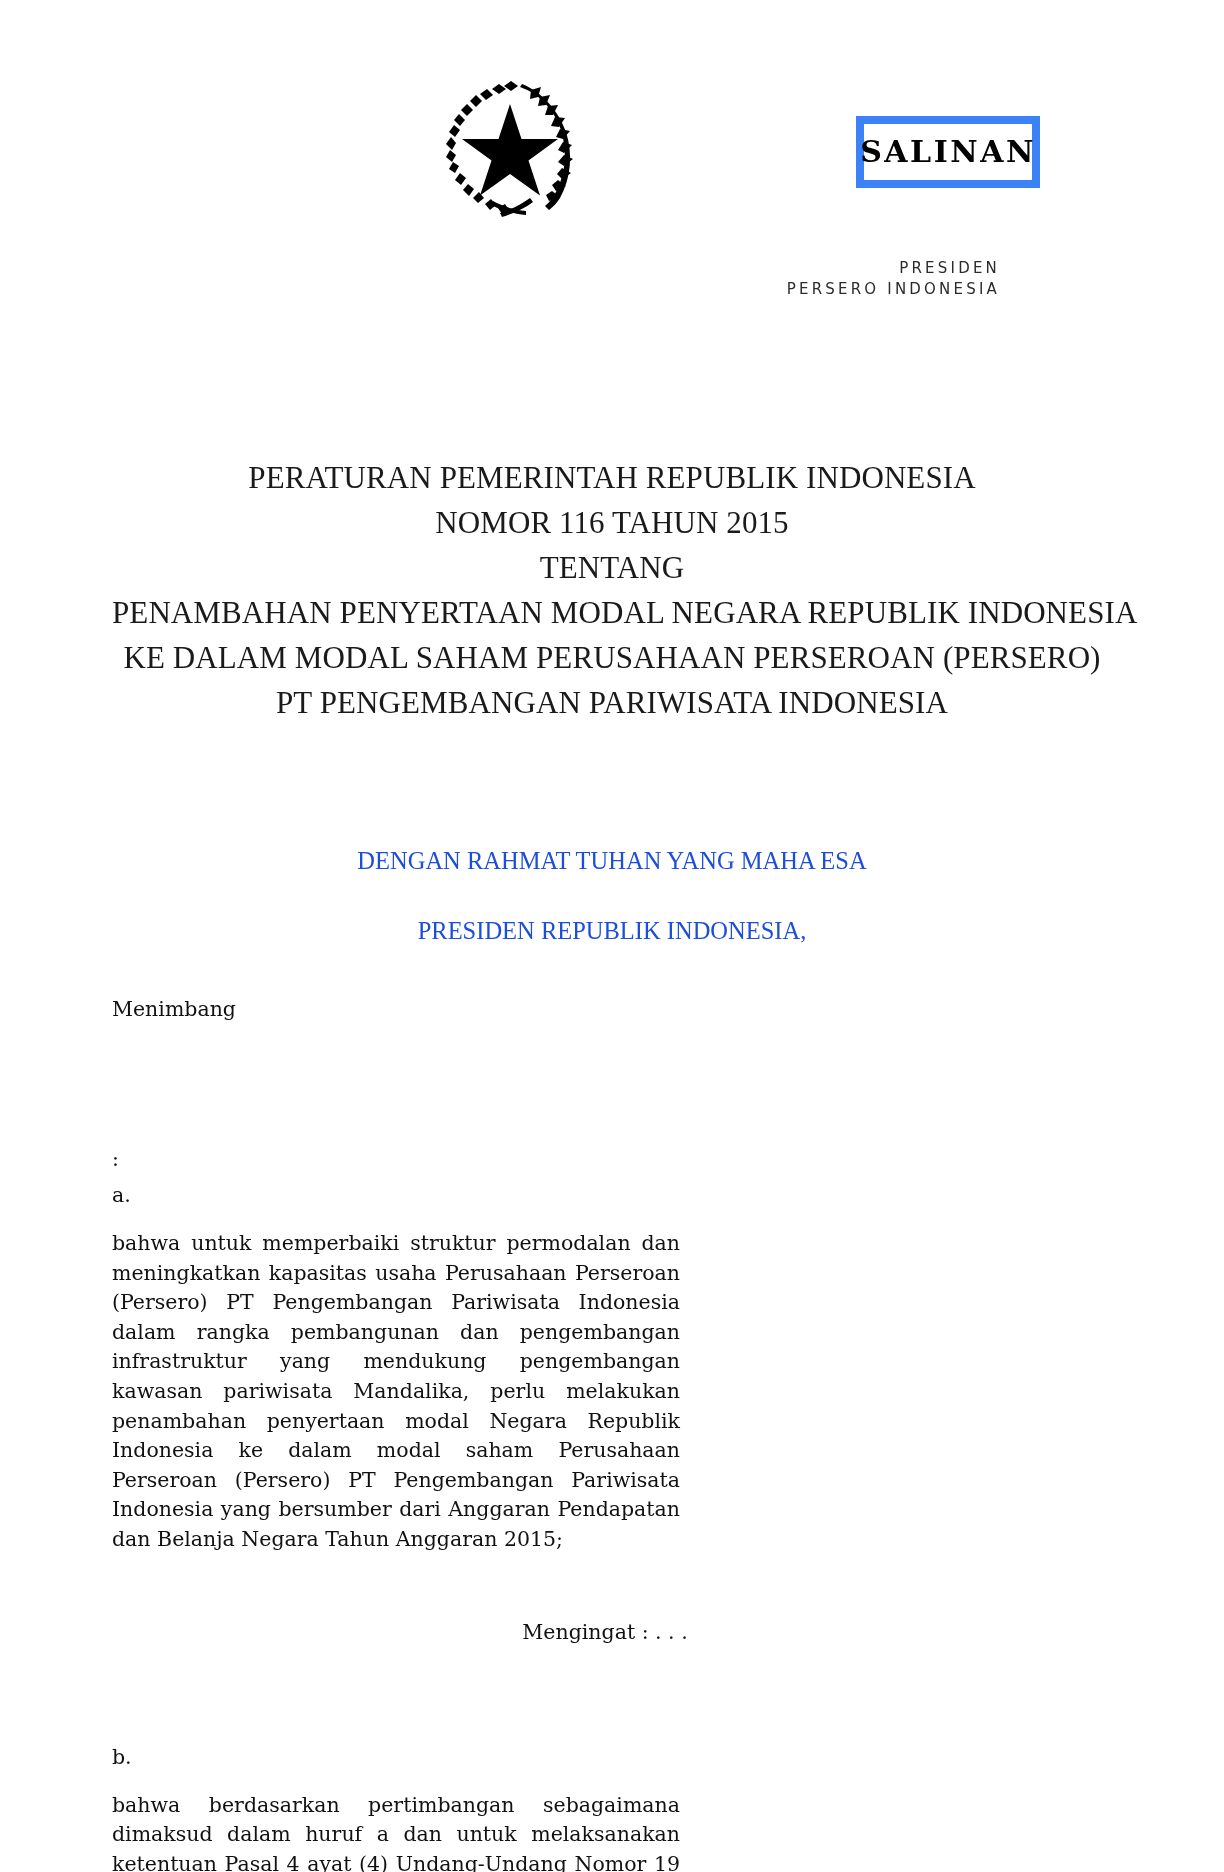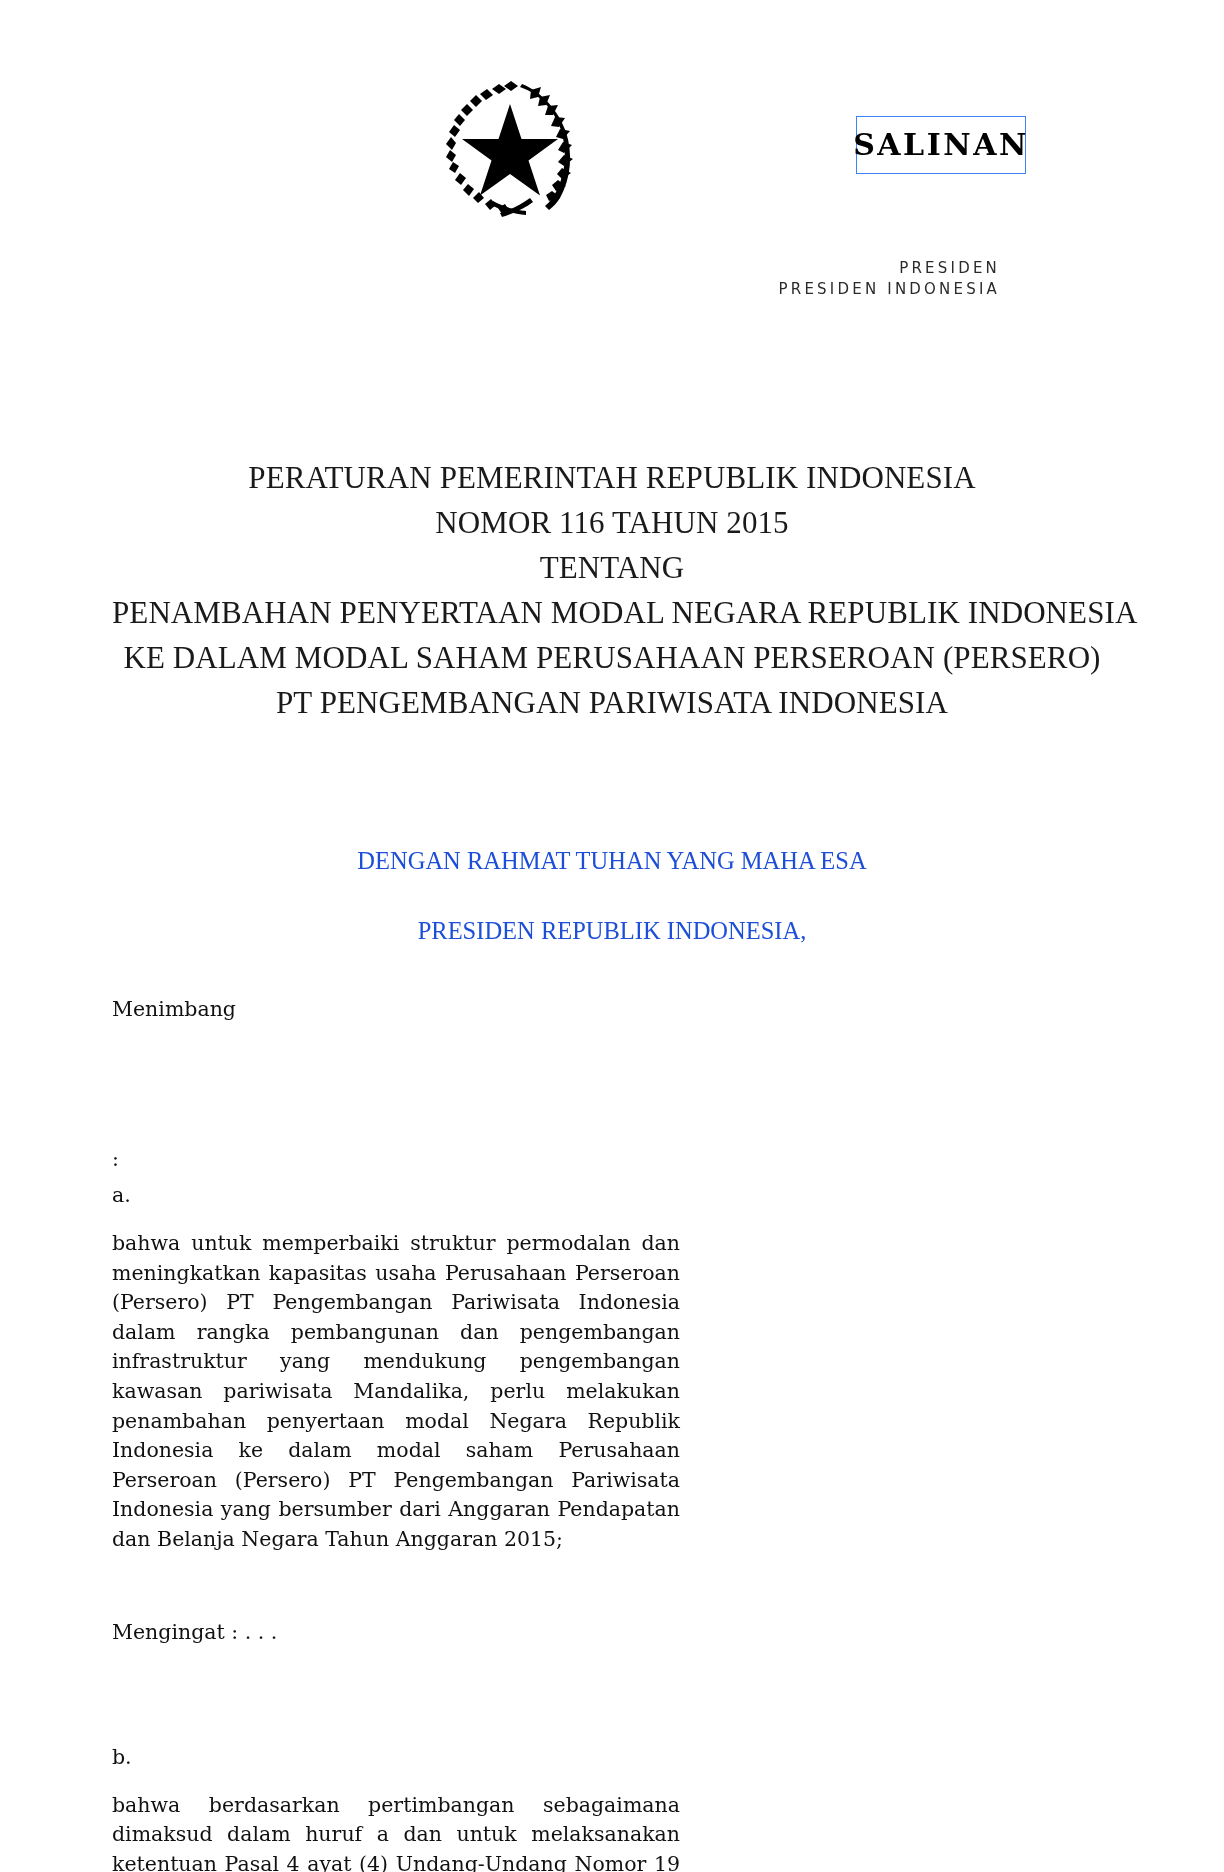--- a/index.html
+++ b/index.html
@@ -50,21 +50,21 @@
   }
   .caption .line2 { display: block; }
 
   
   .salinan-box {
     position: absolute;
     left: 856px;
     top: 116px;
     width: 168px;
     height: 56px;
-    border: 1px solid #3b82f6;
+    border: 8px solid #3b82f6;
     background: #ffffff;
     display: flex;
     align-items: center;
     justify-content: center;
   }
   .salinan-text {
     font-family: "DejaVu Serif", "Liberation Serif", serif;
     font-weight: bold;
     font-size: 30px;
     letter-spacing: 2.5px;
@@ -153,21 +153,21 @@
     hyphens: none;
   }
   .consider-row + .consider-row { margin-top: 2px; }
 
   
   .catchword {
     position: absolute;
     left: 112px;
     top: 1618px;
     width: 1000px;
-    text-align: left;
+    text-align: center;
     padding-right: 14px;
     box-sizing: border-box;
   }
   .catchword-text {
     font-family: "DejaVu Serif", "Liberation Serif", serif;
     font-size: 20.5px;
     line-height: 28px;
     color: #111111;
   }
 </style>
@@ -218,21 +218,21 @@
           </g>
 
           <path d="M63,131 C72,136 84,140 96,141 L96,145 C83,144 70,140 61,135 Z"></path>
           <path d="M100,128 C92,134 82,139 70,143 L72,147 C85,143 95,138 103,132 Z"></path>
         </g>
       </svg>
     </div>
 
     <div class="caption">
       <span>PRESIDEN</span>
-      <span class="line2">PRESIDEN INDONESIA</span>
+      <span class="line2">PERSERO INDONESIA</span>
     </div>
 
     <div class="salinan-box">
       <span class="salinan-text">SALINAN</span>
     </div>
   </div>
 
   <div class="title-block">
     <div class="title-line">PERATURAN PEMERINTAH REPUBLIK INDONESIA</div>
     <div class="title-line">NOMOR 116 TAHUN 2015</div>

